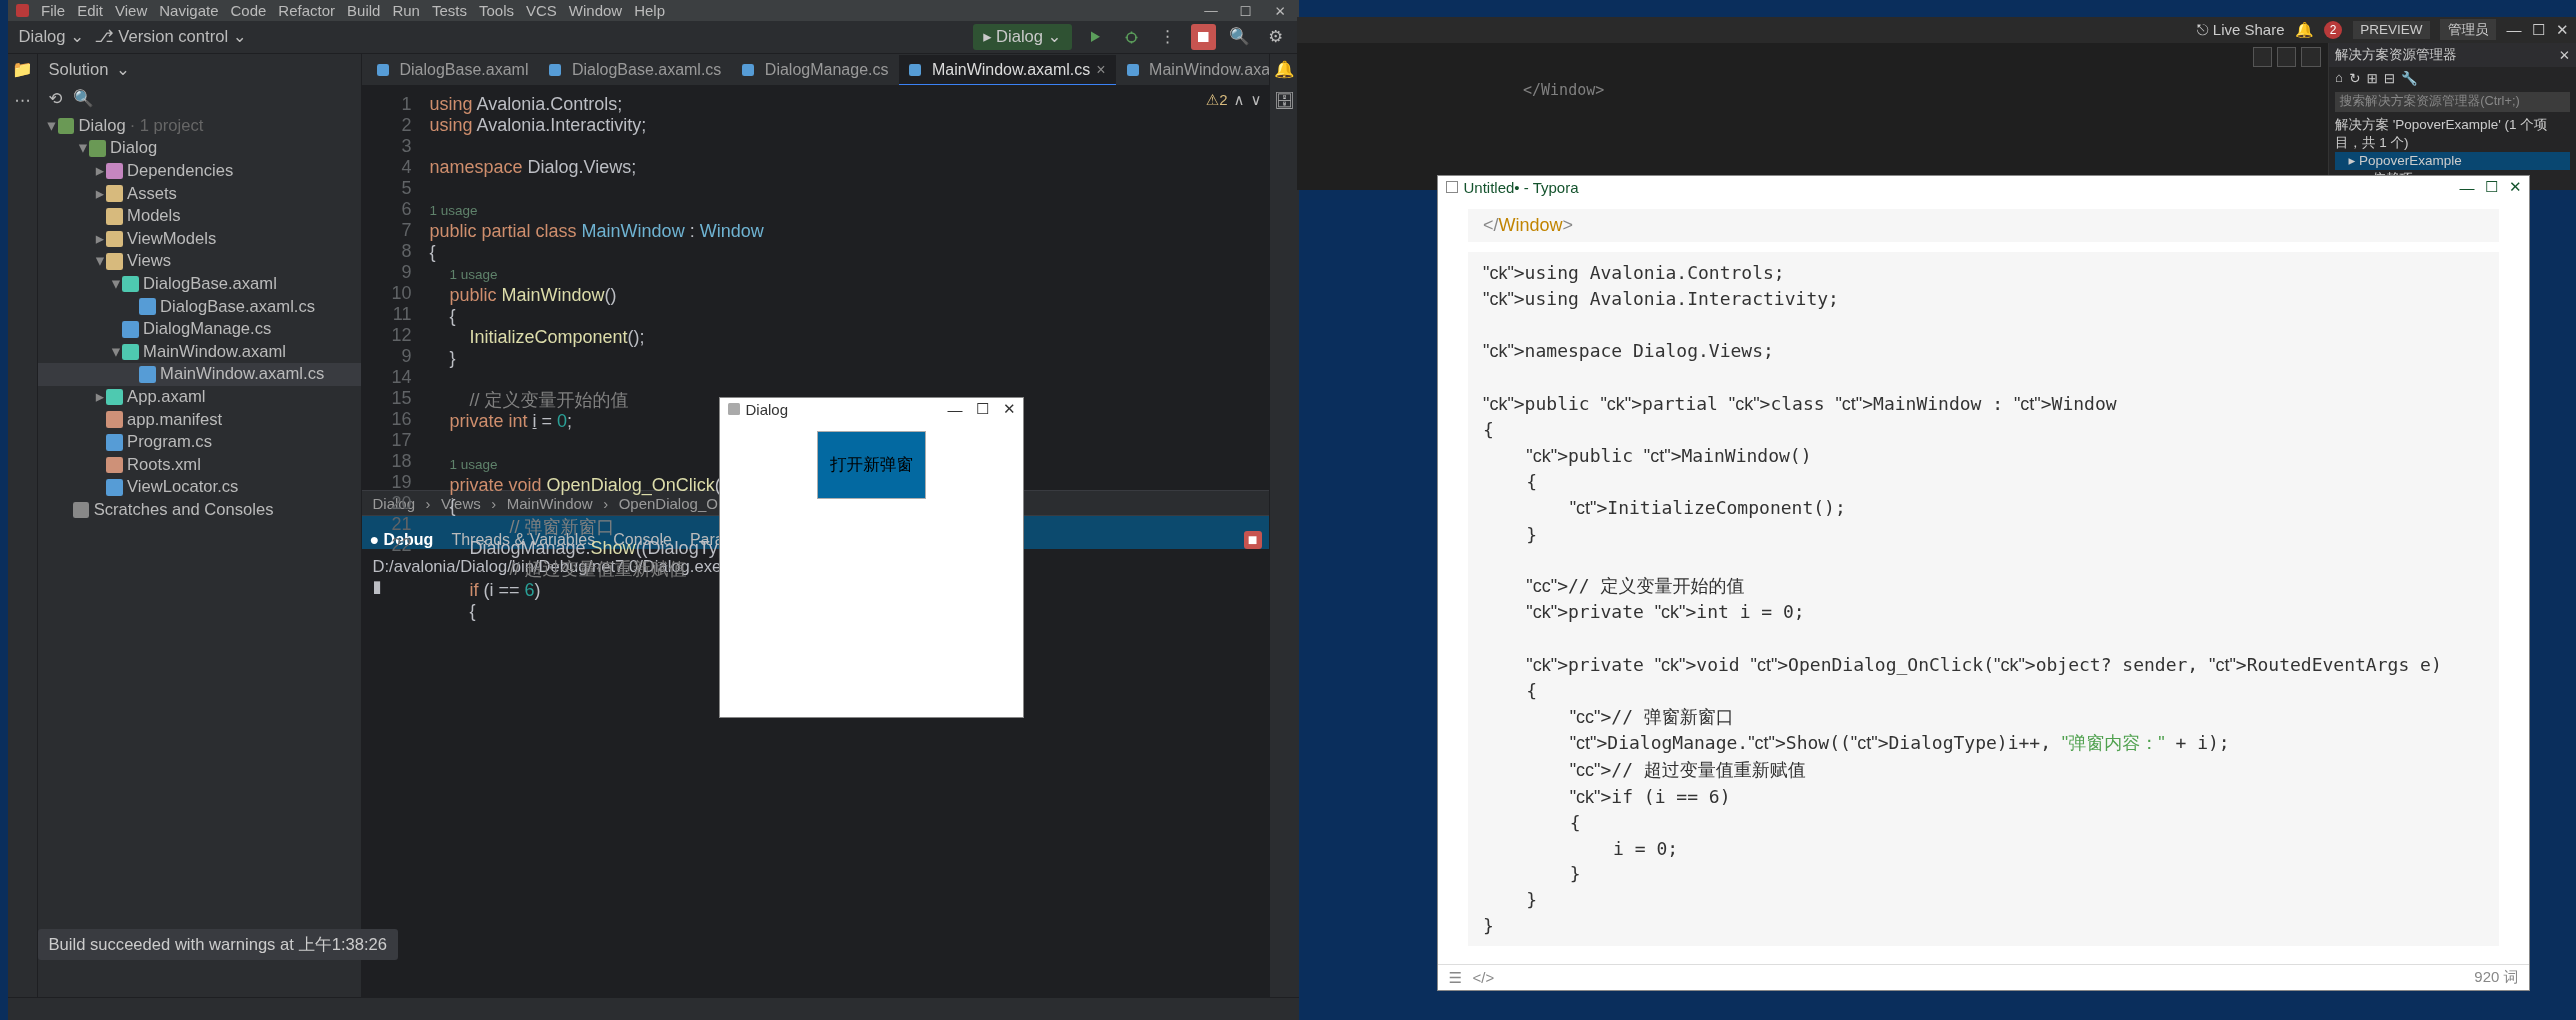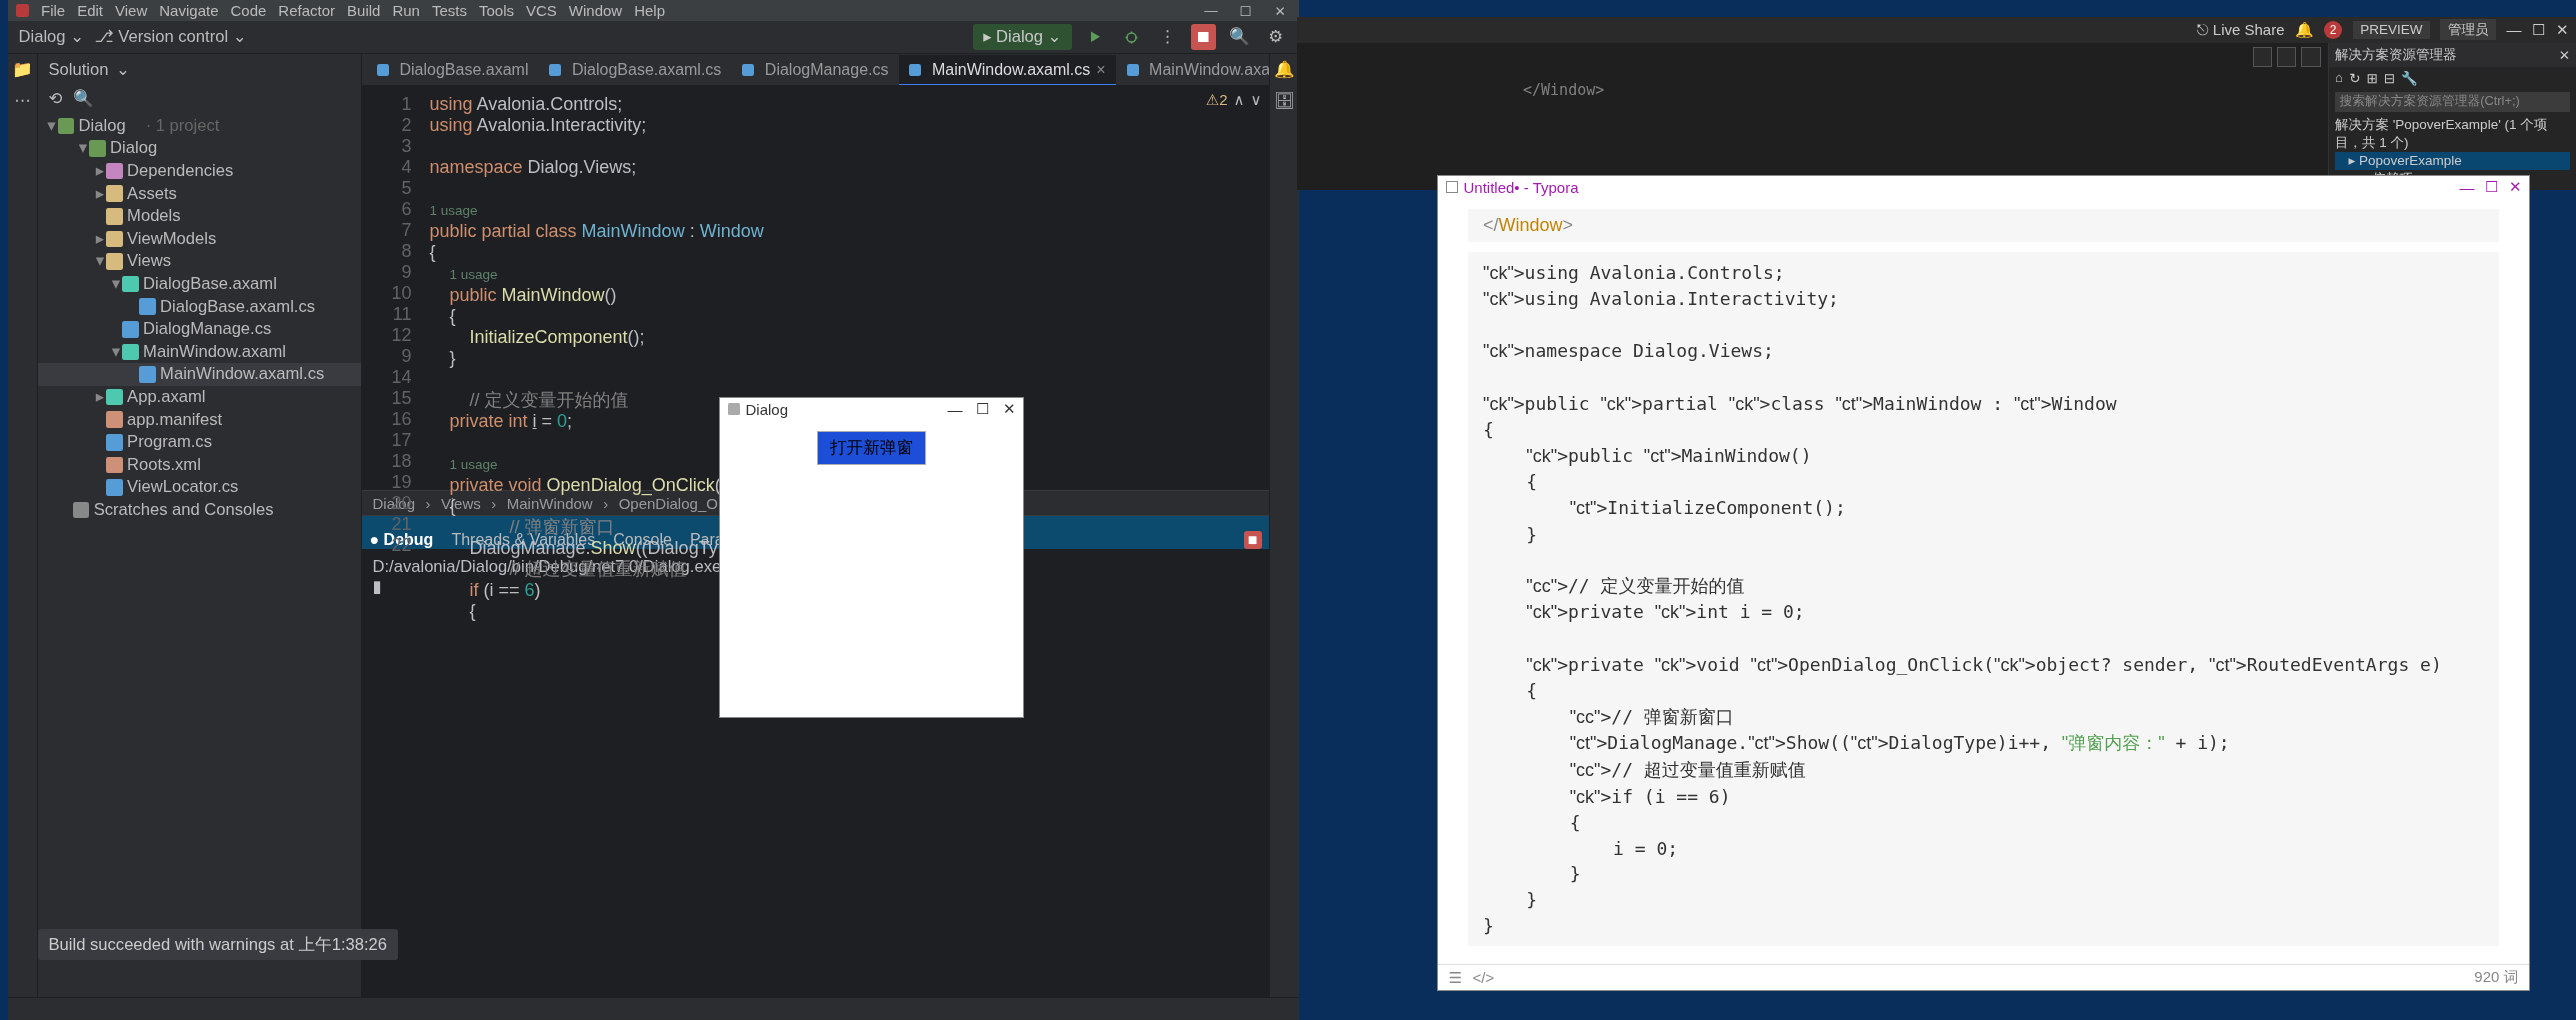--- a/index.html
+++ b/index.html
@@ -38,41 +38,41 @@
 .crumb{height:25.6px;display:flex;align-items:center;padding:0 10.5px;gap:10.5px;background:#2b2d30;border-top:0.8px solid #393b40;font-size:15px;color:#9a9a9a}
 .dbg-content{flex:1;background:#1e1f22;font-family:Consolas,monospace;font-size:16.6px;padding:7.5px 10.5px;color:#bcbec4}
 .tooltip{position:absolute;left:30px;bottom:60px;background:#393b40;padding:4.5px 10.5px;border-radius:3px;font-size:16.6px;color:#ccc}
 .statusbar{height:22.6px;background:#2b2d30;border-top:0.8px solid #1e1f22}
 
 
 .dlg{position:absolute;left:719px;top:397px;width:305px;height:321px;background:#fff;border:0.8px solid #888;display:flex;flex-direction:column;z-index:50}
 .dlg-title{height:22.6px;display:flex;align-items:center;padding:0 7.5px;gap:6px;font-size:15px;color:#333}
 .dlg-title .spacer{flex:1}
 .dlg-body{flex:1;display:flex;align-items:flex-start;justify-content:center;padding-top:10.5px}
-.dlg-btn{background:#1d4ed8;border:0.8px solid #adadad;padding:5px 12px;font-size:16.6px}
+.dlg-btn{background:#0369a1;border:0.8px solid #adadad;padding:22px 12px;font-size:16.6px}
 
 
 .vs{position:absolute;right:0;top:16.6px;width:1279px;height:173px;background:#1f1f1f;color:#ccc;font-size:15px;display:flex;flex-direction:column}
 .vs-titlebar{height:27px;display:flex;align-items:center;justify-content:flex-end;padding:0 7.5px;gap:10.5px;background:#2a2a2a}
 .vs-badge{background:#b93a3a;border-radius:50%;width:18px;height:18px;display:flex;align-items:center;justify-content:center;font-size:12px;color:#fff}
 .vs-btn{padding:1.5px 7.5px;background:#3a3a3a;font-size:13.5px}
 .vs-body{flex:1;display:flex}
 .vs-left{flex:1;background:#1f1f1f;position:relative}
 .vs-icons{position:absolute;right:7.5px;top:4.5px;display:flex;gap:4.5px}
 .vs-sq{width:19.6px;height:19.6px;border:0.8px solid #555;background:#2a2a2a}
 .vs-right{width:248px;background:#252526;border-left:0.8px solid #333;display:flex;flex-direction:column;font-size:13.5px}
 .vs-right-title{background:#2d2d30;padding:3px 6px;display:flex;align-items:center;justify-content:space-between}
 .vs-right-tools{padding:3px 6px;display:flex;gap:6px;flex-wrap:wrap}
 .vs-search{background:#3c3c3c;margin:3px 6px;padding:1.5px 4.5px;font-size:12.8px;color:#888}
 .vs-tree{padding:1.5px 6px;font-size:13.5px;line-height:18px}
 .vs-tree .hl{background:#094771}
 
 
 .typora{position:absolute;left:1437px;top:175px;width:1093px;height:816px;background:#fff;display:flex;flex-direction:column;border:0.8px solid #888}
-.ty-title{height:22.6px;display:flex;align-items:center;padding:0 7.5px;font-size:15px;color:#a21caf}
+.ty-title{height:22.6px;display:flex;align-items:center;padding:0 7.5px;font-size:15px;color:#14532d}
 .ty-title .spacer{flex:1}
 .ty-menu{height:21px;display:flex;align-items:center;padding:0 7.5px;gap:13.5px;font-size:15px;color:#333}
 .ty-body{flex:1;background:#fff;overflow:auto;padding:0 30px}
 .ty-code{background:#f6f6f6;font-family:Consolas,monospace;font-size:18px;line-height:25.6px;padding:7.5px 15px;color:#333;white-space:pre;margin:10.5px 0}.ty-code .ct{color:#c18401}.ty-code .cs{color:#50a14f}
 .ty-p{font-size:19.6px;margin:10.5px 0}
 .ty-status{height:25.6px;border-top:0.8px solid #ddd;display:flex;align-items:center;padding:0 10.5px;font-size:15px;color:#888}
 .ty-status .spacer{flex:1}
 svg{display:block}
 </style>
 </head>
@@ -135,21 +135,21 @@
     <div class="solution">
       <div class="sol-head">
         <span>Solution</span>
         <span>⌄</span>
       </div>
       <div class="sol-tools">
         <span>⟲</span>
         <span>🔍</span>
       </div>
       <div class="tree" id="tree">
-          <div class="tree-row" style="padding-left: 7.5px;"><span class="tw">▾</span><span class="ticon" style="background:#6a9955"></span>Dialog <span style="color:#666;margin-left:20px">· 1 project</span></div>
+          <div class="tree-row" style="padding-left: 7.5px;"><span class="tw">▾</span><span class="ticon" style="background:#6a9955"></span>Dialog <span style="color:#666;margin-left:4px">· 1 project</span></div>
           <div class="tree-row" style="padding-left: 39px;"><span class="tw">▾</span><span class="ticon" style="background:#6a9955"></span>Dialog</div>
           <div class="tree-row" style="padding-left: 56px;"><span class="tw">▸</span><span class="ticon" style="background:#c586c0"></span>Dependencies</div>
           <div class="tree-row" style="padding-left: 56px;"><span class="tw">▸</span><span class="ticon" style="background:#d7ba7d"></span>Assets</div>
           <div class="tree-row" style="padding-left: 56px;"><span class="tw"></span><span class="ticon" style="background:#d7ba7d"></span>Models</div>
           <div class="tree-row" style="padding-left: 56px;"><span class="tw">▸</span><span class="ticon" style="background:#d7ba7d"></span>ViewModels</div>
           <div class="tree-row" style="padding-left: 56px;"><span class="tw">▾</span><span class="ticon" style="background:#d7ba7d"></span>Views</div>
           <div class="tree-row" style="padding-left: 72px;"><span class="tw">▾</span><span class="ticon" style="background:#4ec9b0"></span>DialogBase.axaml</div>
           <div class="tree-row" style="padding-left: 89px;"><span class="tw"></span><span class="ticon" style="background:#569cd6"></span>DialogBase.axaml.cs</div>
           <div class="tree-row" style="padding-left: 72px;"><span class="tw"></span><span class="ticon" style="background:#569cd6"></span>DialogManage.cs</div>
           <div class="tree-row" style="padding-left: 72px;"><span class="tw">▾</span><span class="ticon" style="background:#4ec9b0"></span>MainWindow.axaml</div>

